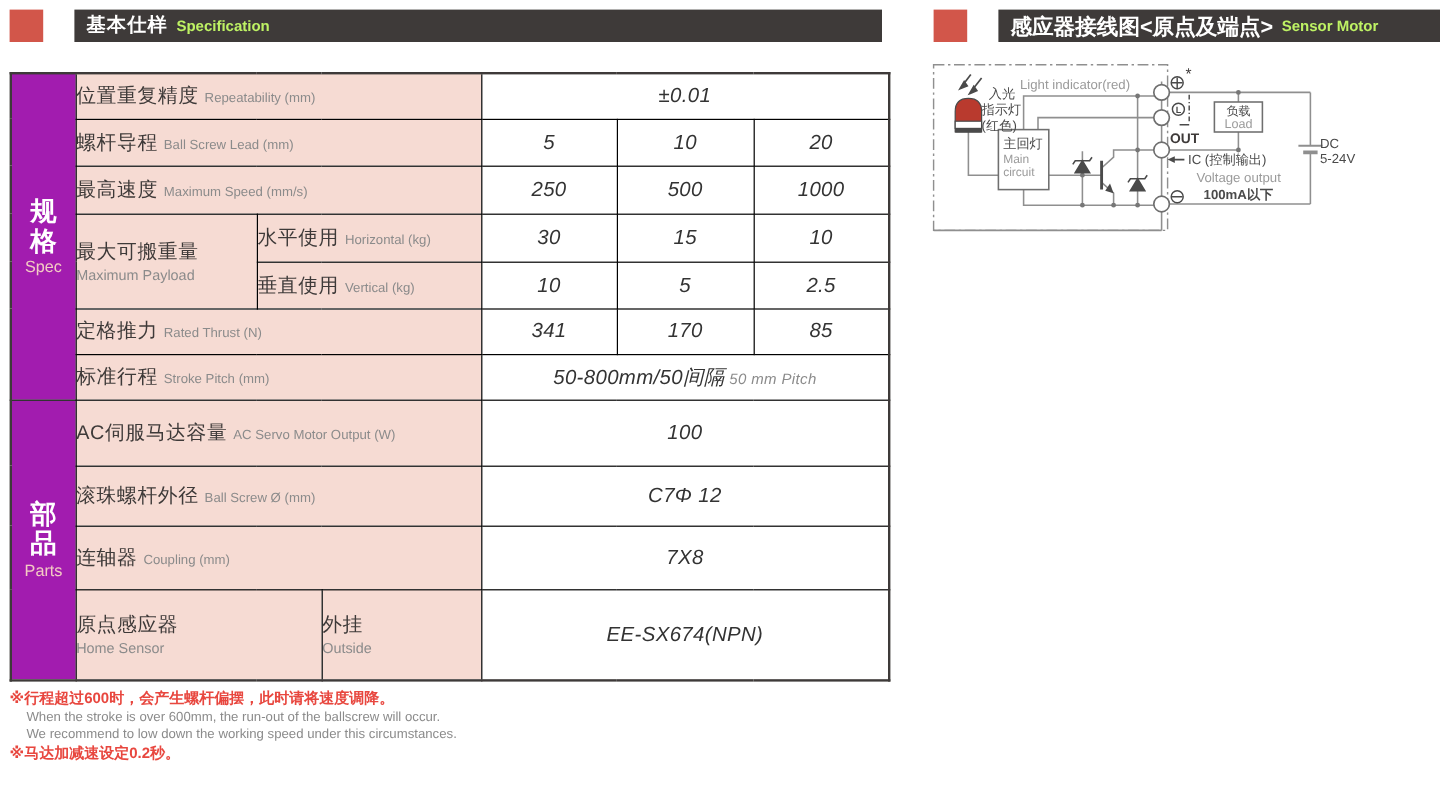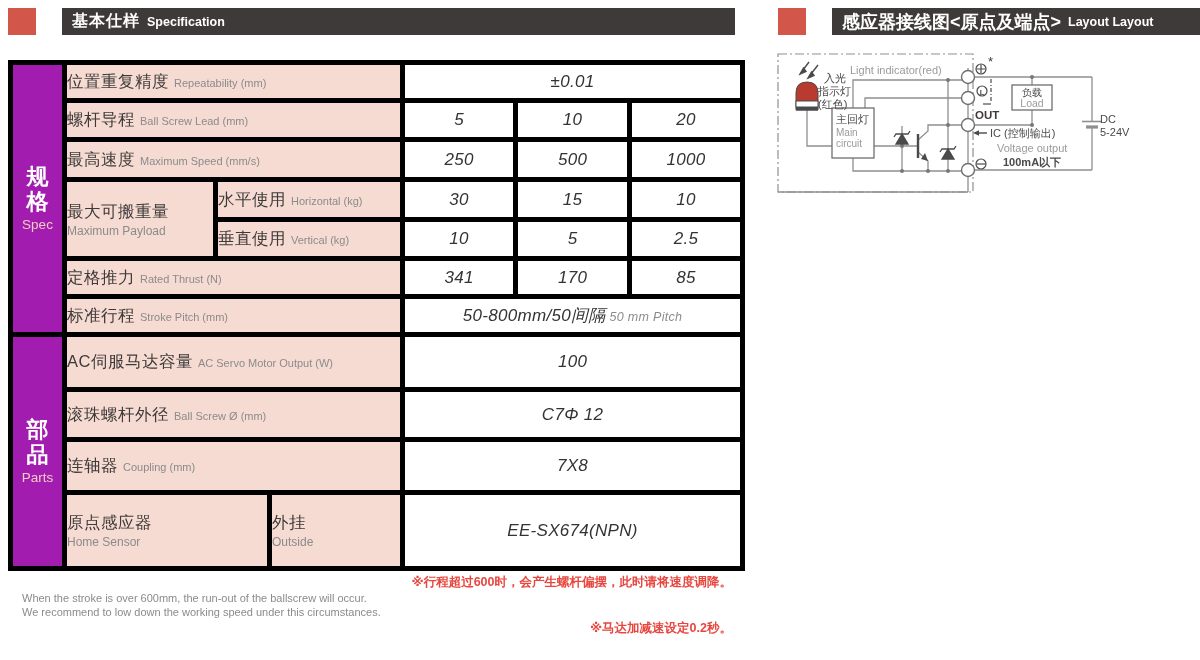--- a/index.html
+++ b/index.html
@@ -6,69 +6,69 @@
   body{
     width:1200px;height:660px;position:relative;background:#fff;
     font-family:"Liberation Sans","DejaVu Sans",sans-serif;
     -webkit-font-smoothing:antialiased;overflow:hidden;
   }
   
   .hdr{position:absolute;height:27px;display:flex;align-items:stretch;gap:24px;}
   .hdr .sq{width:28px;background:#d2564a;margin-right:2px;flex:0 0 28px;}
   .hdr .bar{flex:1;background:#3e3a39;display:flex;align-items:center;padding-left:10px;white-space:nowrap;overflow:hidden;}
   .hdr .zh{color:#fff;font-weight:bold;font-size:16px;letter-spacing:1px;}
-  .hdr .en{color:#ffffff;font-weight:bold;font-size:12.5px;margin-left:7px;}
+  .hdr .en{color:#bef264;font-weight:bold;font-size:12.5px;margin-left:7px;}
   #hdr-left{left:8px;top:8px;width:727px;}
   #hdr-right{left:778px;top:8px;width:422px;}
   #hdr-right .zh{font-size:18px;letter-spacing:0;}
   
   table.spec{
     position:absolute;left:8px;top:60px;width:732px;
     border-collapse:collapse;table-layout:fixed;
     border:2px solid #3e3a39;
   }
-  table.spec td{border:5px solid #000000;padding:0;overflow:hidden;}
+  table.spec td{border:1px solid #000000;padding:0;overflow:hidden;}
   td.side{background:#a21caf;text-align:center;vertical-align:middle;}
   .side-zh{
     display:block;margin:0 auto;width:1.15em;
     font-size:22px;font-weight:bold;color:#fff;line-height:1.12;
     word-break:break-all;text-align:center;
   }
   .side-en{display:block;margin-top:2px;font-size:13.5px;color:#f3cbc3;text-align:center;}
   td.label{background:#f6dbd3;vertical-align:middle;padding-left:11px;}
   td.label .zh{font-size:16.5px;color:#3e3a39;letter-spacing:0.5px;}
   td.label .en{font-size:11px;color:#8b8b8b;margin-left:5px;}
   td.label.stack .zh{display:block;}
   td.label.stack .en{display:block;margin-left:0;margin-top:1px;font-size:12px;}
   td.v{background:#fff;text-align:center;vertical-align:middle;
        font-size:17px;color:#333;letter-spacing:0.3px;font-style:italic;}
   td.v .sub-en{font-size:12.5px;color:#8b8b8b;margin-left:4px;}
   
   .notes{position:absolute;left:8px;top:573px;width:724px;line-height:1.28;}
-  .notes .red{color:#e8473f;font-weight:bold;font-size:12.5px;margin:1px 0;text-align:right;}
+  .notes .red{color:#e8473f;font-weight:bold;font-size:12.5px;margin:1px 0;}
   .notes .gray{color:#8b8b8b;font-size:11px;margin-left:14px;}
   
   #diagram{position:absolute;left:770px;top:48px;}
 </style>
 </head>
 <body>
 
 <div class="hdr" id="hdr-left">
   <div class="sq"></div>
   <div class="bar">
     <span class="zh">基本仕样</span>
     <span class="en">Specification</span>
   </div>
 </div>
 
 <div class="hdr" id="hdr-right">
   <div class="sq"></div>
   <div class="bar">
     <span class="zh">感应器接线图&lt;原点及端点&gt;</span>
-    <span class="en">Layout Layout</span>
+    <span class="en">Sensor Motor</span>
   </div>
 </div>
 
 <table class="spec">
   <colgroup>
     <col style="width:54px">
       <col style="width:151px">
       <col style="width:54px">
     <col style="width:133px">
       <col style="width:113px">

